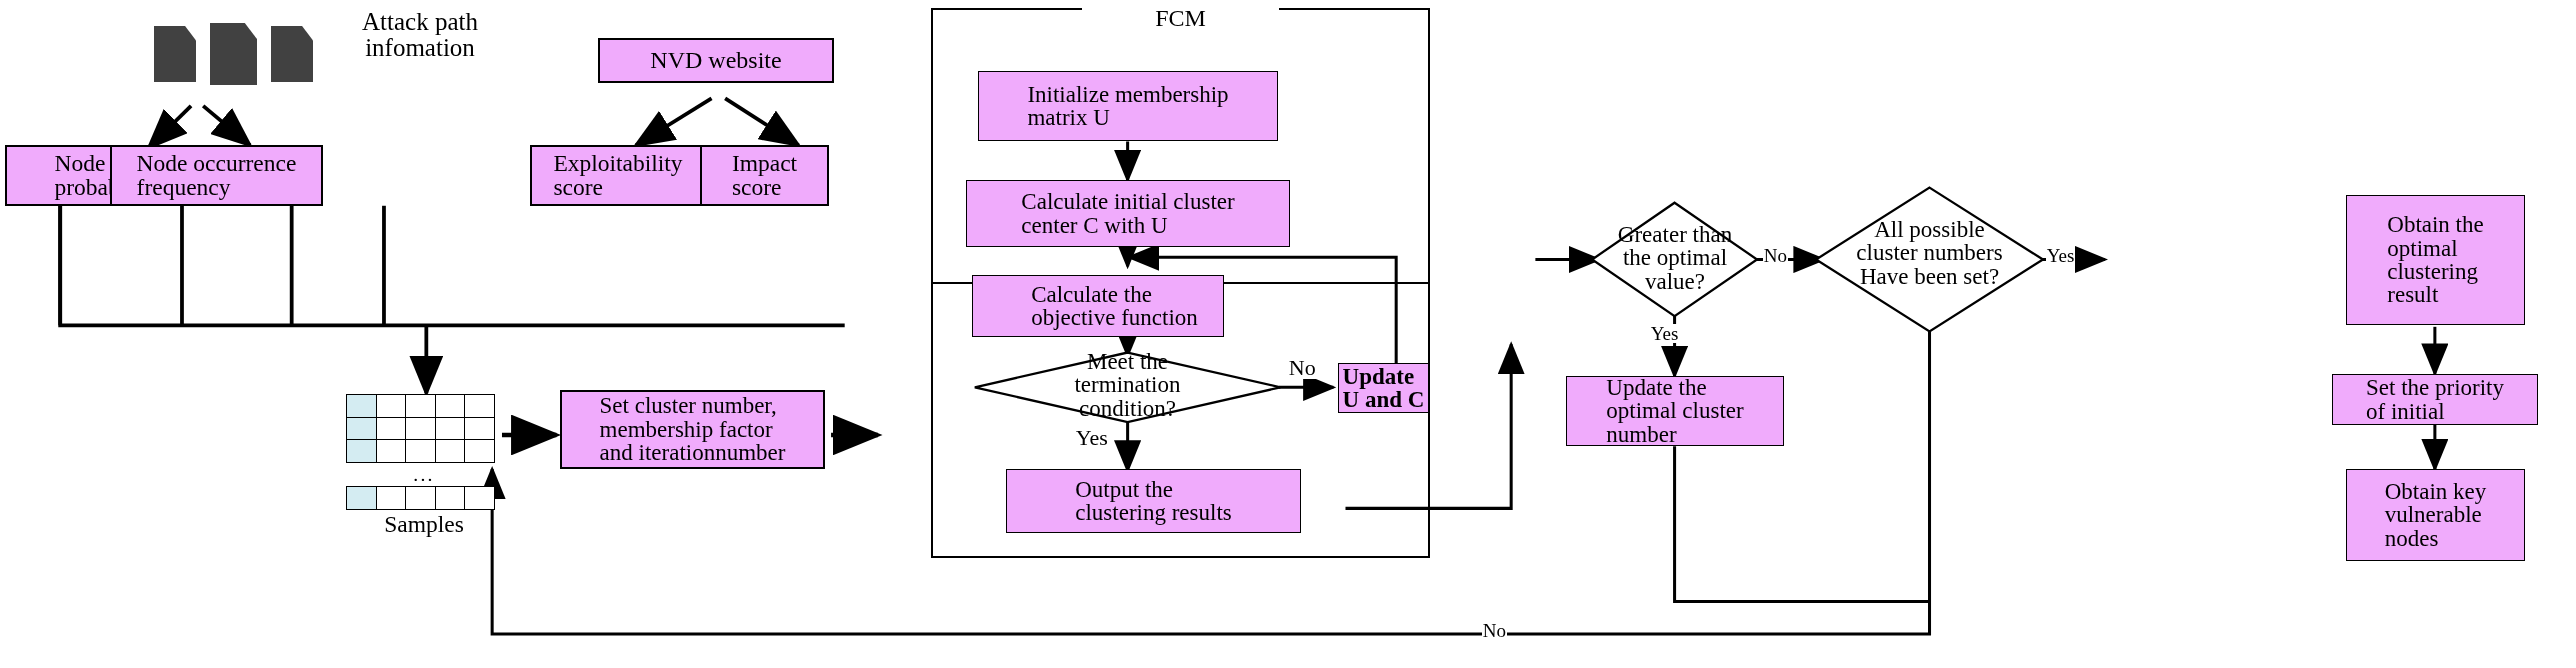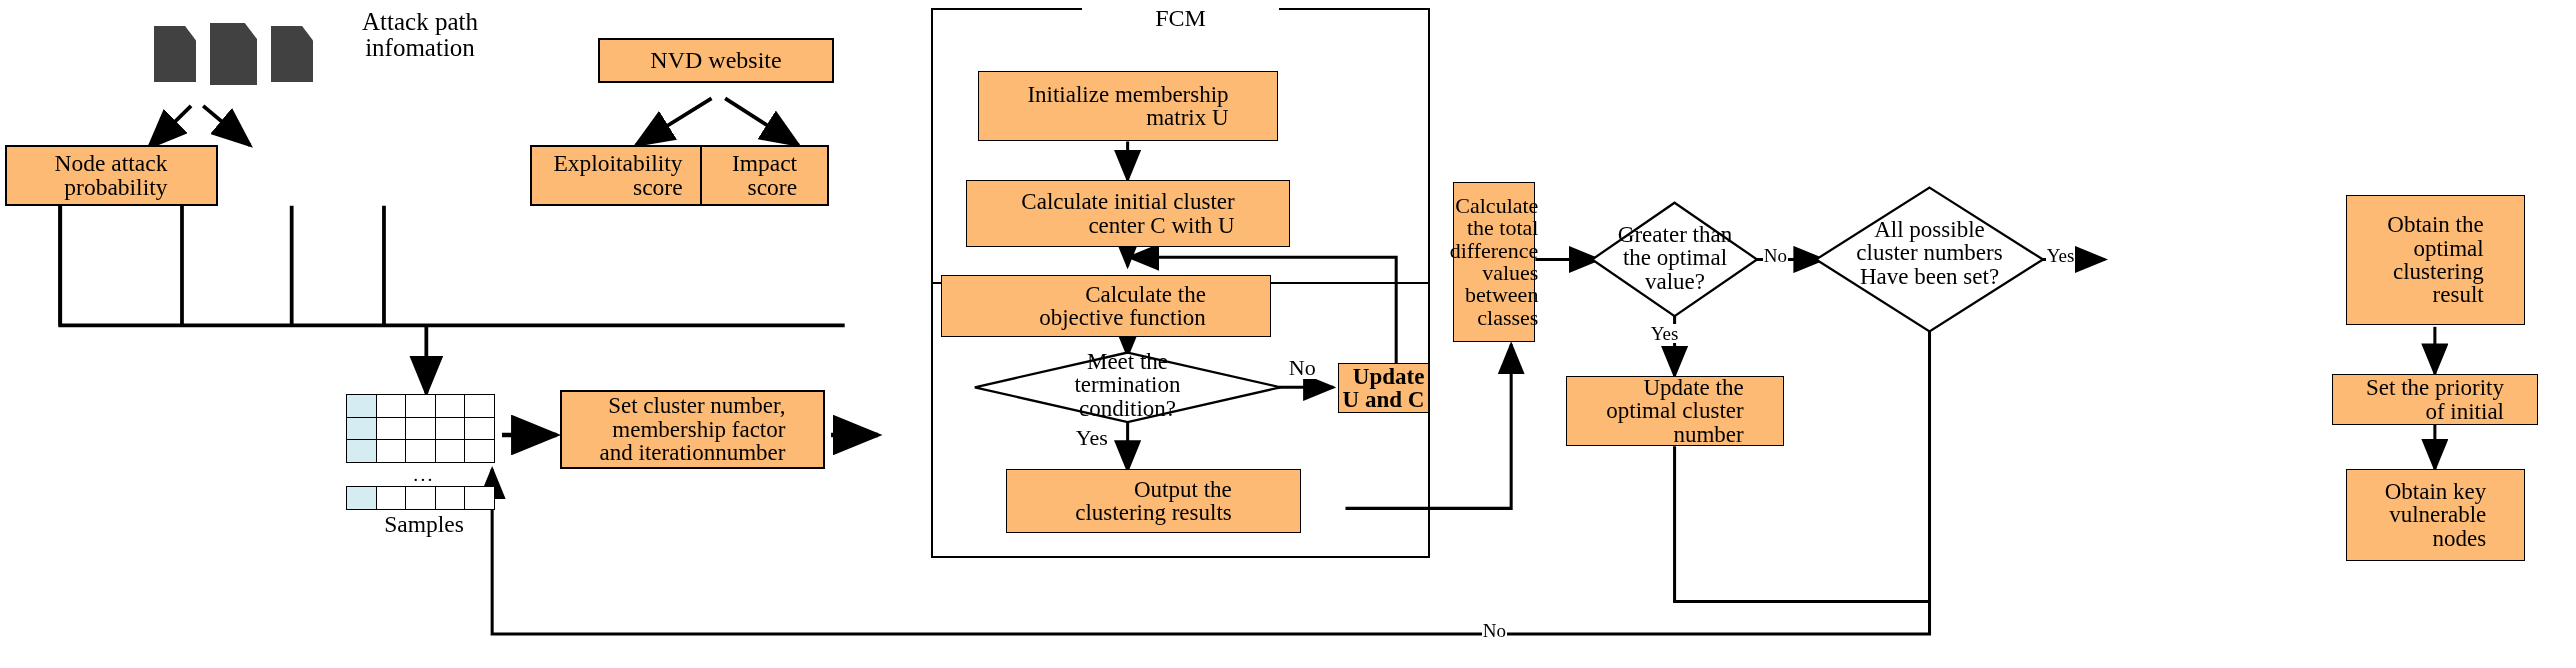--- a/index.html
+++ b/index.html
@@ -18,25 +18,25 @@
   svg.layer {
     position: absolute;
     left: 0; top: 0;
     width: 2576px;
     height: 668px;
   }
   .node-box {
     position: absolute;
     box-sizing: border-box;
     border: 2.3px solid #000;
-    background: #fdba74;
+    background: #f0abfc;
     display: flex;
     align-items: center;
     justify-content: center;
-    text-align: right;
+    text-align: left;
     line-height: 1.02;
     color: #000;
     white-space: pre-line;
   }
   .node-box.thin { border-width: 1.5px; }
   .group-box {
     position: absolute;
     box-sizing: border-box;
     border: 2.3px solid #000;
     background: transparent;
@@ -161,20 +161,22 @@
     <div class="doc-icon" style="left:271px; top:26px; width:42px; height:56px; clip-path: polygon(0 0, 74% 0, 100% 26%, 100% 100%, 0 100%);"></div>
   </div>
 
   <div class="free-label" style="left:318px; top:9px; width:204px; font-size:25px;">Attack path
 infomation</div>
 
   <div class="node-box" style="left:598px; top:38px; width:236px; height:45px; font-size:24px;">NVD website</div>
 
   <div class="node-box" style="left:4.5px; top:145px; width:213px; height:61px; font-size:23.5px;">Node attack
 probability</div>
+  <div class="node-box" style="left:110px; top:145px; width:213px; height:61px; font-size:23.5px;">Node occurrence
+frequency</div>
   <div class="node-box" style="left:530px; top:145px; width:176px; height:61px; font-size:23.5px;">Exploitability
 score</div>
   <div class="node-box" style="left:700px; top:145px; width:129px; height:61px; font-size:23.5px;">Impact
 score</div>
 
   <div class="samples-table" style="left:346px; top:394px; width:156px;">
     <div class="s-row">
       <div class="s-cell hl" style="width:31px;height:24px;"></div>
       <div class="s-cell" style="width:31px;height:24px;"></div>
       <div class="s-cell" style="width:31px;height:24px;"></div>
@@ -211,46 +213,40 @@
 and iterationnumber</div>
 
   <div class="group-box" style="left:931px; top:7.6px; width:499px; height:276px;"></div>
   <div class="group-box" style="left:931px; top:280px; width:499px; height:278px; border-top:none;"></div>
   <div class="free-label" style="left:1082px; top:6px; width:197px; font-size:24px; background:#fff;">FCM</div>
 
   <div class="node-box thin" style="left:978px; top:71px; width:300px; height:70px; font-size:23px;">Initialize membership
 matrix U</div>
   <div class="node-box thin" style="left:966px; top:180px; width:324px; height:67px; font-size:23px;">Calculate initial cluster
 center C with U</div>
-  <div class="node-box thin" style="left:941px; top:275px; width:330px; height:62px; font-size:23px;padding-left:33px;">Calculate the
+  <div class="node-box thin" style="left:972px; top:275px; width:252px; height:62px; font-size:23px;padding-left:33px;">Calculate the
 objective function</div>
 
   <svg class="layer" viewBox="0 0 3404 883" style="pointer-events:none;">
     <polygon points="1490,466 1692,512 1490,558 1288,512" fill="#fff" stroke="#000" stroke-width="3"></polygon>
     <polygon points="2213,268 2322,343 2213,418 2104,343" fill="#fff" stroke="#000" stroke-width="3"></polygon>
     <polygon points="2550,248 2700,343 2550,438 2400,343" fill="#fff" stroke="#000" stroke-width="3"></polygon>
   </svg>
   <div class="free-label" style="left:1029px; top:350px; width:197px; font-size:23px;">Meet the
 termination
 condition?</div>
 
   <div class="node-box thin" style="left:1338px; top:363px; width:91px; height:50px; font-size:23px; font-weight:bold;">Update
 U and C</div>
   <div class="edge-label" style="left:1288px; top:357px; font-size:22px;">No</div>
   <div class="edge-label" style="left:1075px; top:427px; font-size:22px;">Yes</div>
 
   <div class="node-box thin" style="left:1006px; top:469px; width:295px; height:64px; font-size:23px;">Output the
 clustering results</div>
 
-  <div class="node-box thin" style="left:1453px; top:182px; width:82px; height:160px; font-size:22px;">Calculate
-the total
-difference
-values
-between
-classes</div>
 
   <div class="free-label" style="left:1588px; top:223px; width:174px; font-size:23px;">Greater than
 the optimal
 value?</div>
   <div class="free-label" style="left:1813px; top:218px; width:233px; font-size:23px;">All possible
 cluster numbers
 Have been set?</div>
 
   <div class="edge-label" style="left:1763px; top:246px; font-size:19px;">No</div>
   <div class="edge-label" style="left:1650px; top:324px; font-size:19px;">Yes</div>

